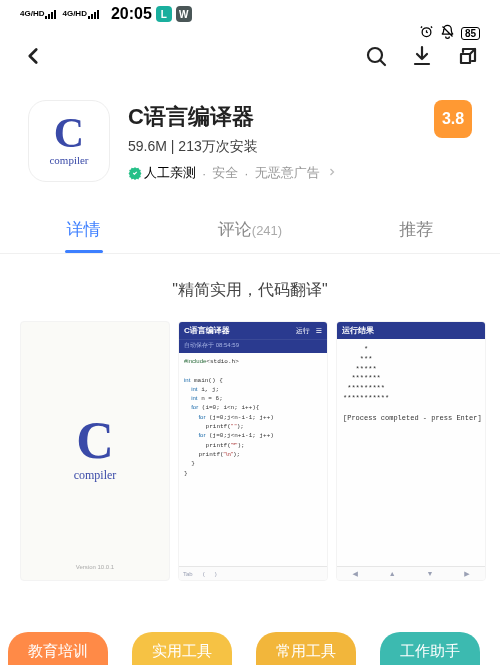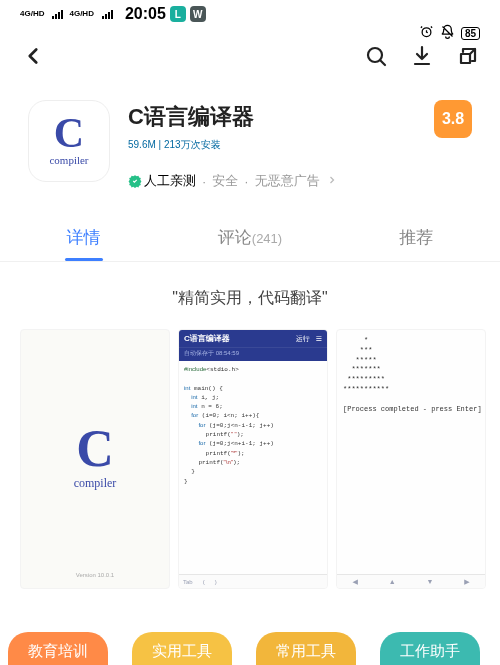--- a/index.html
+++ b/index.html
@@ -33,21 +33,21 @@
     }
     .status-right {
       display: flex;
       align-items: center;
       gap: 6px;
       margin-top: 38px;
     }
     .signal-cluster {
       display: flex;
       align-items: center;
-      gap: 8px;
+      gap: 1px;
     }
     .signal-text {
       font-size: 8px;
       line-height: 8px;
     }
     .signal-bars {
       display: inline-flex;
       align-items: flex-end;
       gap: 1px;
       margin-right: 2px;
@@ -137,23 +137,23 @@
       flex: 1;
       padding-top: 2px;
     }
     .app-title {
       font-size: 22px;
       font-weight: 600;
       color: #222;
       margin-bottom: 6px;
     }
     .app-meta {
-      font-size: 10px;
-      color: #0369a1;
-      margin-bottom: 20px;
+      font-size: 14px;
+      color: #404040;
+      margin-bottom: 8px;
     }
     .app-tags {
       display: flex;
       align-items: center;
       gap: 6px;
       font-size: 13px;
       color: #999;
     }
     .tag-verified {
       color: #000000;
@@ -492,20 +492,24 @@
     printf(<span class="str">"\n"</span>);
   }
 }</div>
     <div class="bottom-bar">
       <span>Tab</span>
       <span>(</span>
       <span>)</span>
     </div>
   </div>
   <div class="screenshot shot-result">
+    <div class="shot-header">
+      <span class="shot-header-title">运行结果</span>
+      <span class="shot-header-right"></span>
+    </div>
     <div class="shot-output">     *
     ***
    *****
   *******
  *********
 ***********
 
 [Process completed - press Enter]</div>
     <div class="bottom-bar">
       <span>◀</span>

